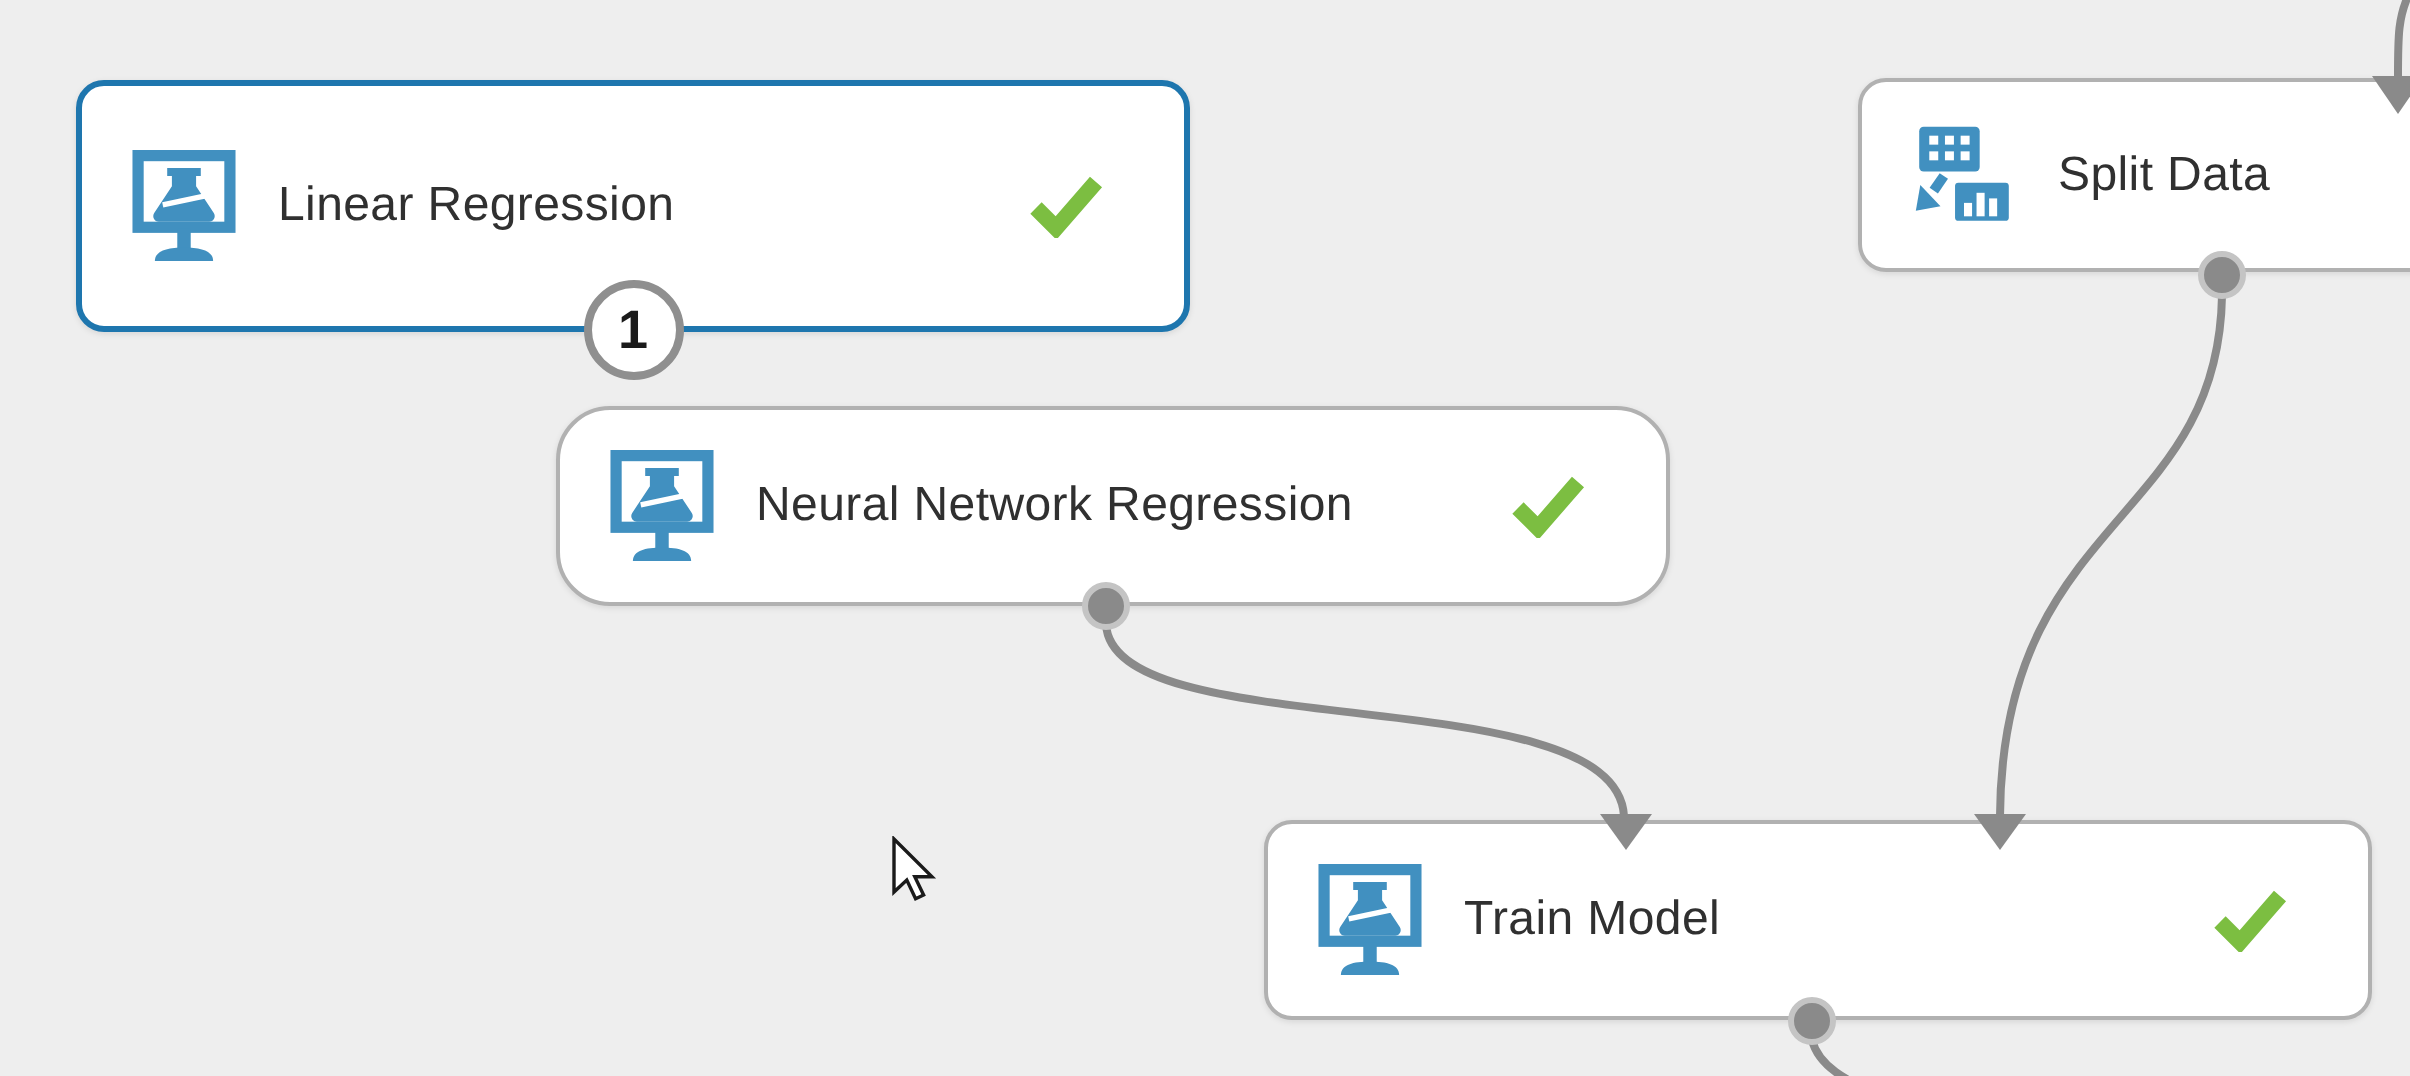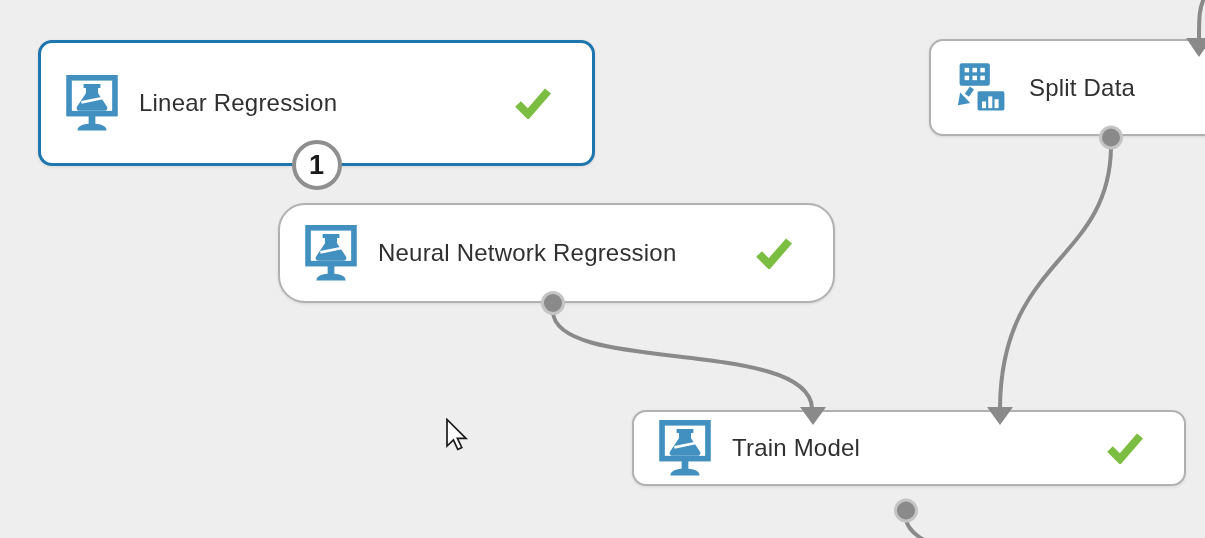--- a/index.html
+++ b/index.html
@@ -45,21 +45,21 @@
     position:absolute;left:50%;bottom:-27px;transform:translateX(-50%);
     width:42px;height:42px;border-radius:50%;
     background:#fff;border:4px solid var(--badge-border);
     display:flex;align-items:center;justify-content:center;
     font-size:27px;font-weight:bold;color:var(--badge-text);
     z-index:30;
   }
   #node-linear-regression{left:38px;top:40px;width:557px;height:126px;}
   #node-split-data{left:929px;top:39px;width:322px;height:97px;}
   #node-neural-network-regression{left:278px;top:203px;width:557px;height:100px;border-radius:27px;}
-  #node-train-model{left:632px;top:410px;width:554px;height:76px;}
+  #node-train-model{left:632px;top:410px;width:554px;height:100px;}
   #connection-layer{
     position:absolute;left:0;top:0;width:1205px;height:538px;
     z-index:20;pointer-events:none;
   }
   #connection-layer .wire{stroke:var(--connector-gray);stroke-width:4;fill:none;}
   #connection-layer .arrowhead{fill:var(--connector-gray);}
   #connection-layer .port-dot{fill:var(--connector-gray);stroke:var(--dot-ring);stroke-width:3;}
   #mouse-cursor{position:absolute;left:444px;top:418px;z-index:100;}
 </style>
 </head>

